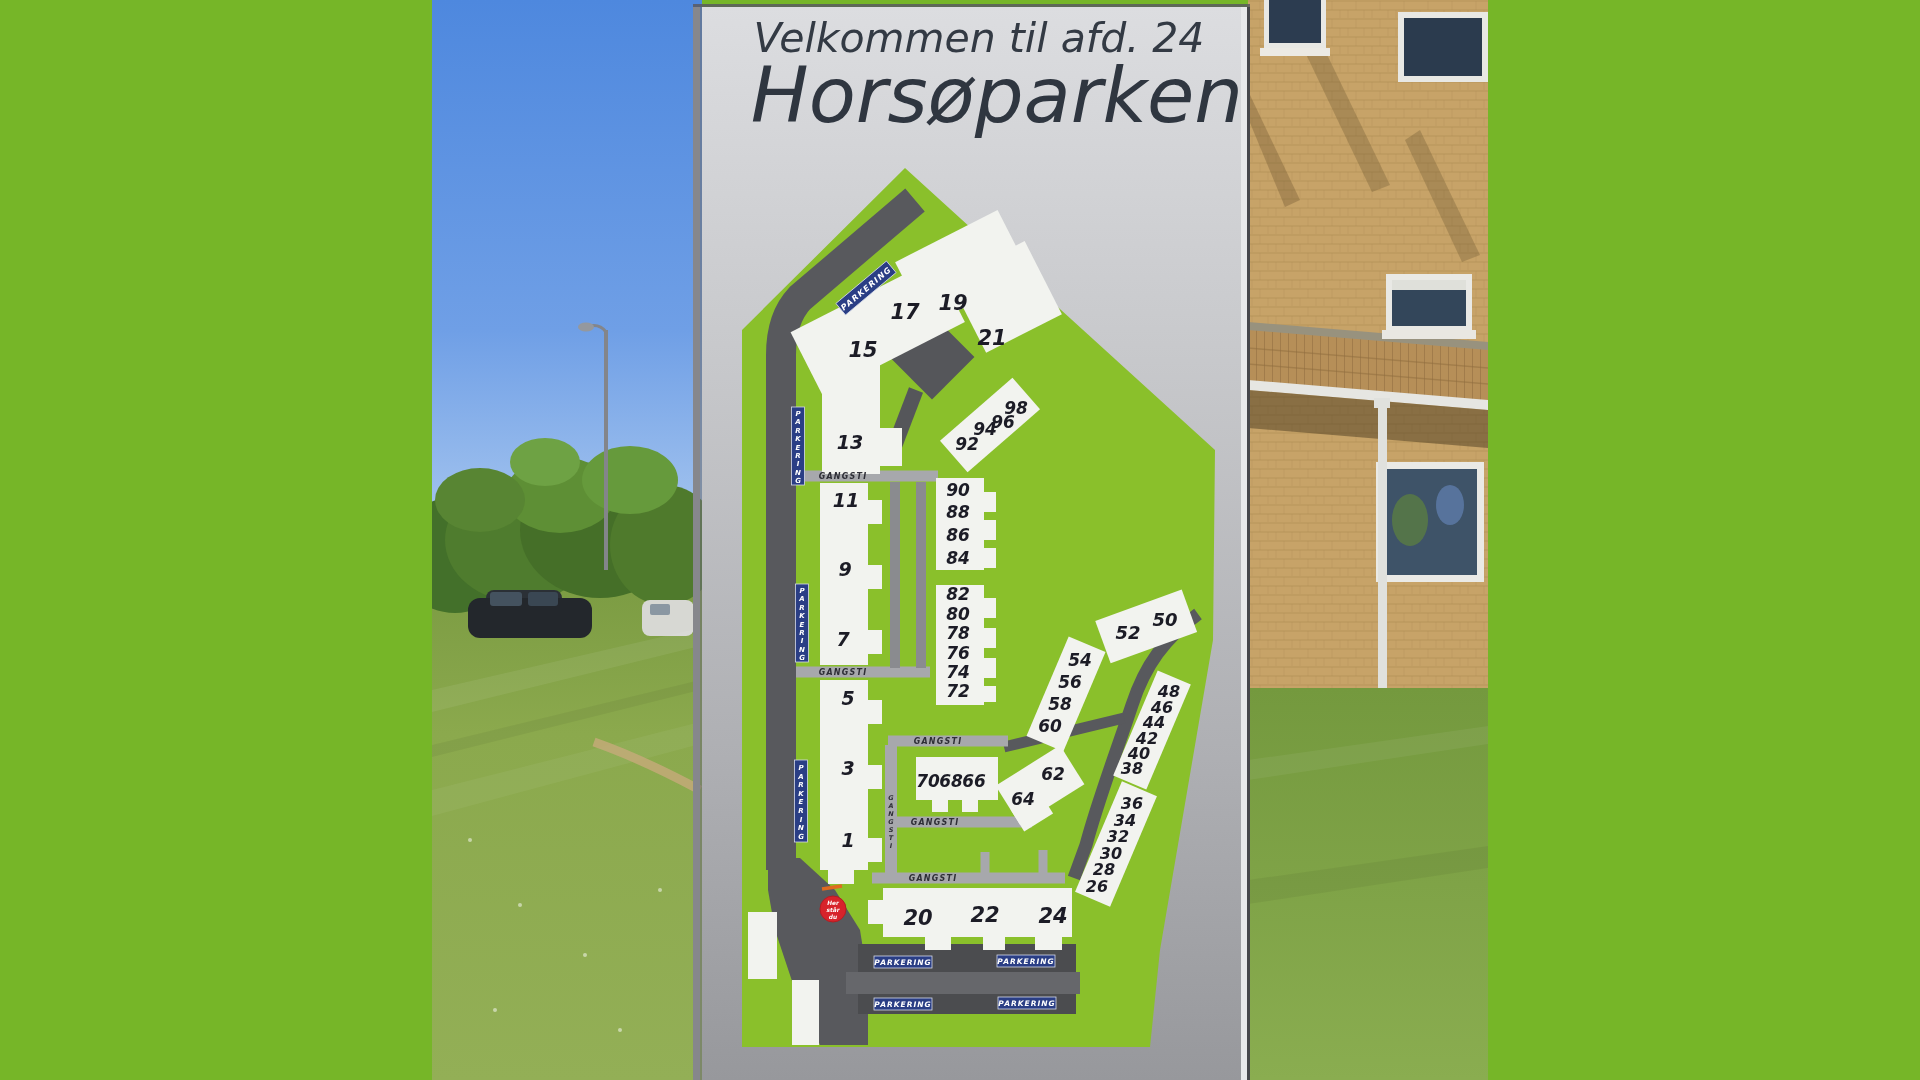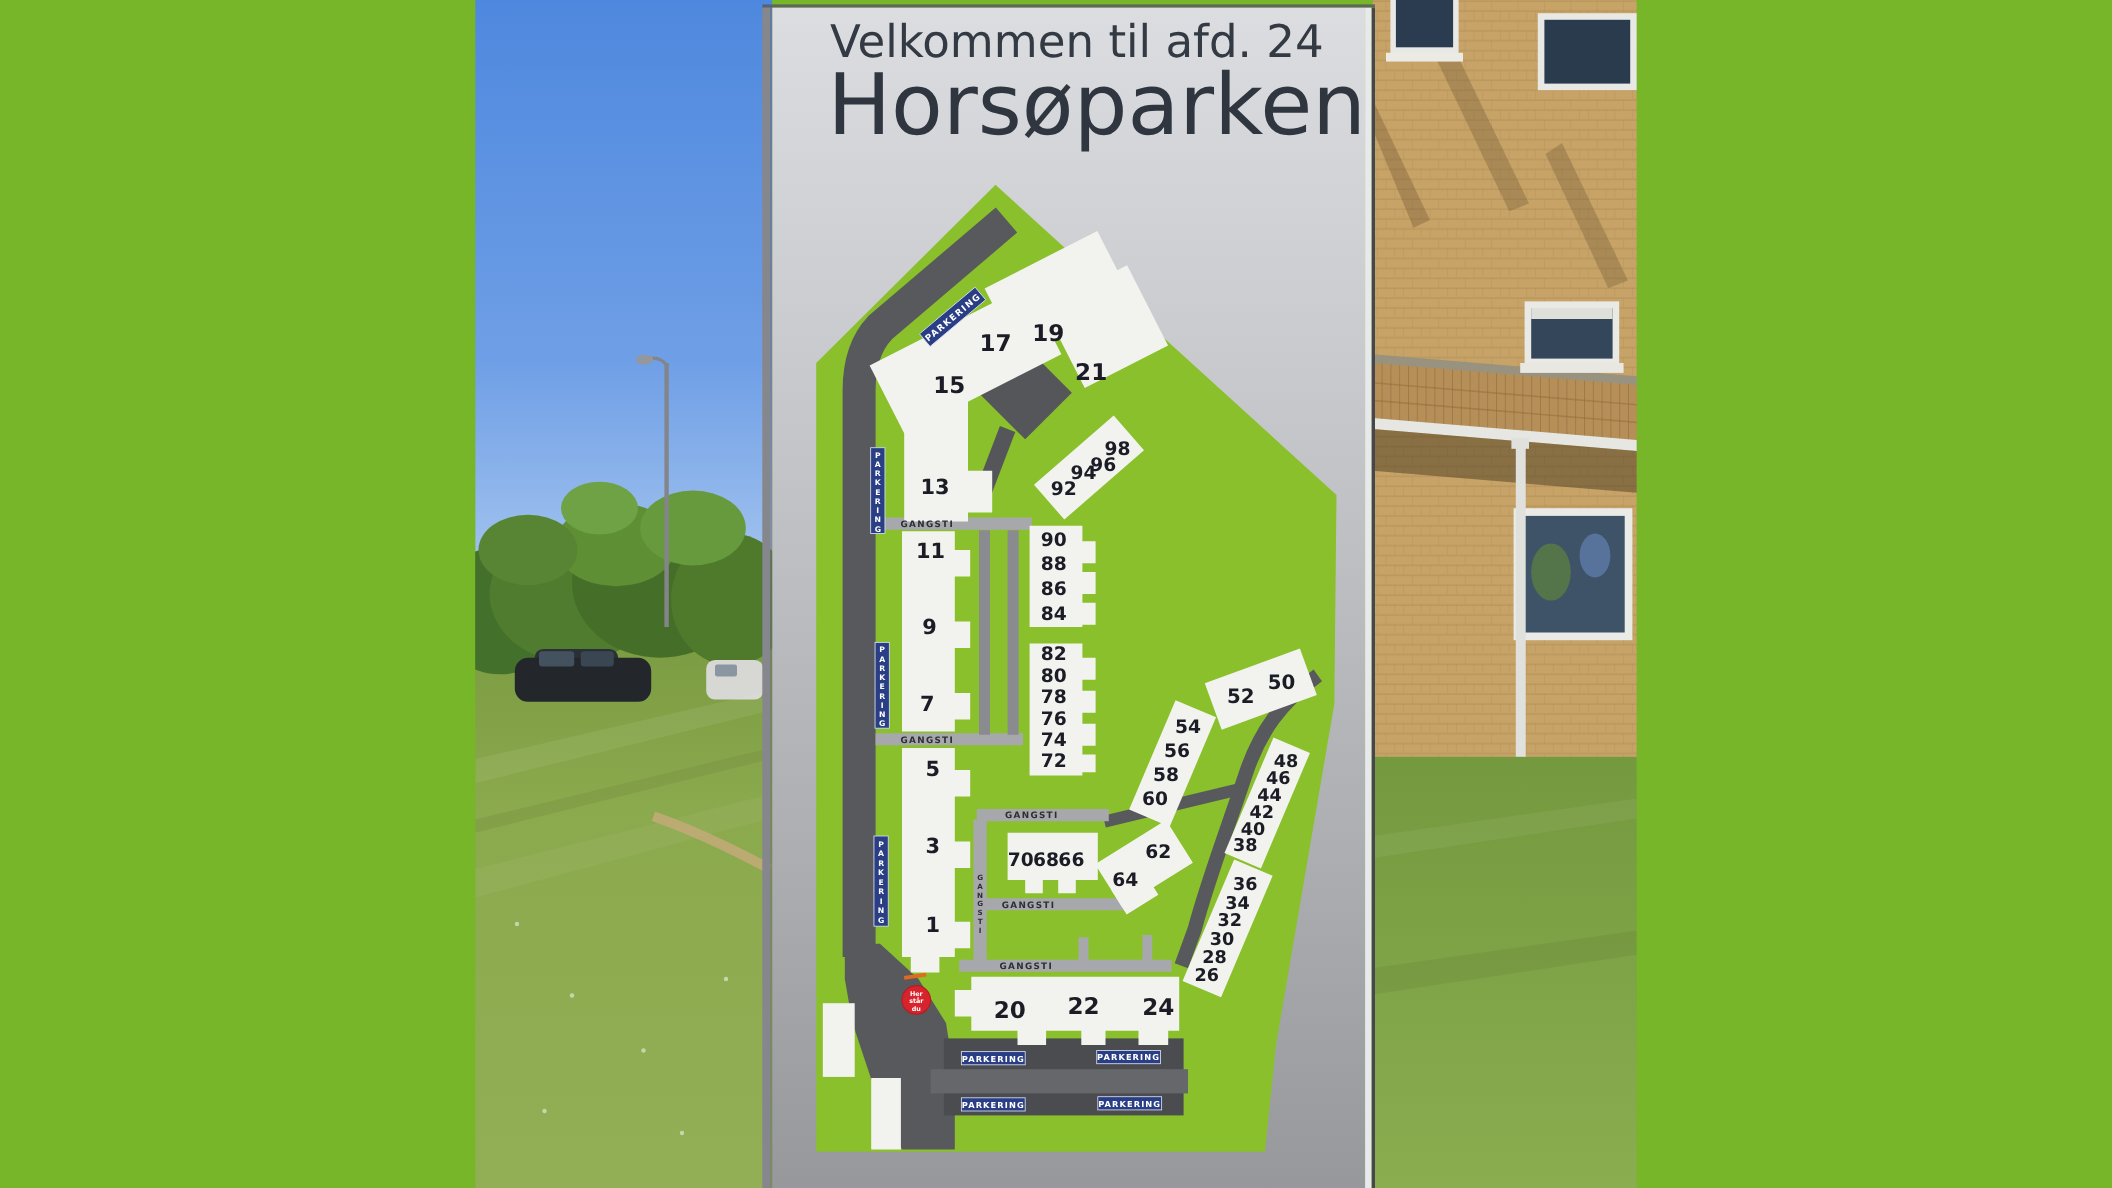--- a/index.html
+++ b/index.html
@@ -1,16 +1,16 @@
 <!DOCTYPE html>
 <html><head>
 <meta charset="utf-8">
 <style>
   html,body{margin:0;padding:0;background:#76b628;}
-  .stage{position:relative;width:1920px;height:1080px;overflow:hidden;}
+  .stage{position:relative;width:1920px;height:1080px;overflow:hidden;font-style:italic;}
   svg{display:block;}
   text{font-family:"DejaVu Sans","Liberation Sans",sans-serif;}
   .num{font-weight:bold;fill:#1c1c26;text-anchor:middle;}
   .s21{font-size:21px}.s19{font-size:19px}.s18{font-size:18px}.s17{font-size:17px}.s16{font-size:16px}
   .t1{font-size:41px;fill:#333a44;text-anchor:middle;}
   .t2{font-size:77px;fill:#2f3640;text-anchor:middle;}
   .gst{font-size:8px;font-weight:bold;fill:#2e2e36;letter-spacing:1.2px;text-anchor:middle;}
   .vgst{font-size:6.5px;font-weight:bold;fill:#2e2e36;text-anchor:middle;}
   .bdg{font-size:7.5px;font-weight:bold;fill:#ffffff;letter-spacing:1px;text-anchor:middle;}
   .dbdg{font-size:8px;font-weight:bold;fill:#ffffff;letter-spacing:1.3px;text-anchor:middle;}

